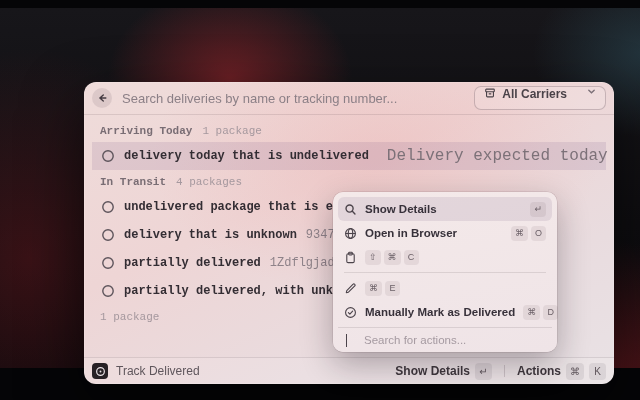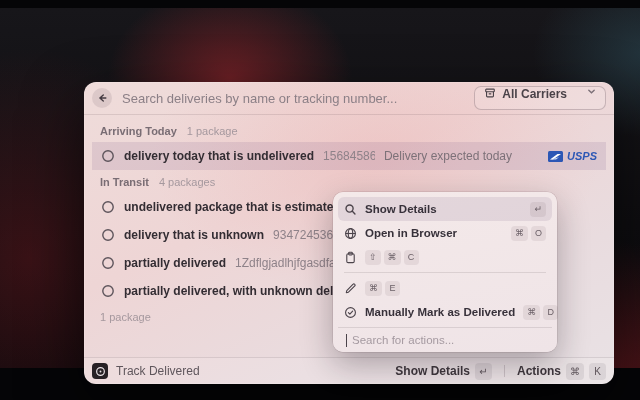--- a/index.html
+++ b/index.html
@@ -30,32 +30,32 @@
     border-bottom:1px solid rgba(60,40,50,.12); }
   .back-btn { width:20px; height:20px; border-radius:50%; background:rgba(60,40,55,.10);
     display:flex; align-items:center; justify-content:center; color:#453c43; flex:0 0 auto; }
   .search-ph { flex:1; font-size:13px; color:#8b7f86; white-space:nowrap; overflow:hidden; }
   .dropdown { display:flex; gap:6px; height:24px; padding:0 9px;
     border:1px solid rgba(90,70,80,.28); border-radius:7px; background:rgba(255,255,255,.14);
     color:#4a4248; font-size:12px; font-weight:600; }
   .dropdown .chev { margin-left:14px; color:#7b7077; }
 
   
-  .list { padding:4px 8px 0; }
+  .list { padding:4px 8px 0;font-family:Liberation Mono, monospace; }
   .sec-head { display:flex; gap:10px; padding:6px 8px 5px; align-items:baseline; }
   .sec-title { font-size:11px; font-weight:700; color:#796d74; }
   .sec-count { font-size:11px; color:#a5989e; }
   .row { height:28px; display:flex; align-items:center; gap:9px; padding:0 9px;
     border-radius:0; }
   .row.selected { background:rgba(98,62,122,.12); }
   .row-icon { flex:0 0 auto; display:flex; color:#5d545b; }
   .row-title { font-size:12px; font-weight:600; color:#332d33; white-space:nowrap; }
   .row-track { font-size:12px; color:#8e8289; white-space:nowrap; overflow:hidden; flex:1; }
   .row-right { display:flex; align-items:center; gap:8px; flex:0 0 auto; }
-  .row-status { font-size:12px; color:#7c7178; }
+  .row-status { font-size:16px; color:#7c7178; }
   .usps { display:flex; align-items:center; gap:4px;padding-left:28px; }
   .usps-text { font-size:11px; font-weight:700; font-style:italic; color:#2c57b5; }
 
   
   .footer { position:absolute; left:0; right:0; bottom:0; height:27px;
     border-top:1px solid rgba(60,40,50,.12); display:flex; align-items:center;
     padding:0 8px; gap:8px; background:rgba(255,255,255,.10); border-radius:0 0 12px 12px; }
   .app-icon { width:16px; height:16px; border-radius:4px; background:#272125;
     display:flex; align-items:center; justify-content:center; color:#e9e2e5; }
   .footer-app { font-size:12px; color:#5f565c; flex:1; }
@@ -74,21 +74,21 @@
   .menu-item { height:24px; display:flex; align-items:center; gap:8px; padding:0 6px;
     border-radius:6px; }
   .menu-item.selected { background:rgba(80,50,95,.10); }
   .mi-icon { flex:0 0 auto; display:flex; color:#4b434a; }
   .mi-label { flex:1; font-size:11.5px; font-weight:600; color:#37313a; white-space:nowrap; }
   .mi-keys { display:flex; gap:3px; }
   .kbd.sm { min-width:15px; height:15px; font-size:9px; color:#6a5f66;
     background:rgba(60,40,55,.08); }
   .menu-sep { height:1px; background:rgba(60,40,50,.12); margin:3px 6px; }
   .panel-search { height:25px; border-top:1px solid rgba(60,40,50,.12); margin-top:3px;
-    display:flex; align-items:center; padding:3px 8px; gap:5px; }
+    display:flex; align-items:center; padding:3px 8px; gap:17px; }
   .cursor { width:1px; height:13px; background:#4b434a; }
   .panel-ph { font-size:11.5px; color:#a59aa1; }
 
   svg { display:block; }
 </style>
 </head>
 <body>
 
 <div class="stage">
   <div class="wallpaper"></div>

